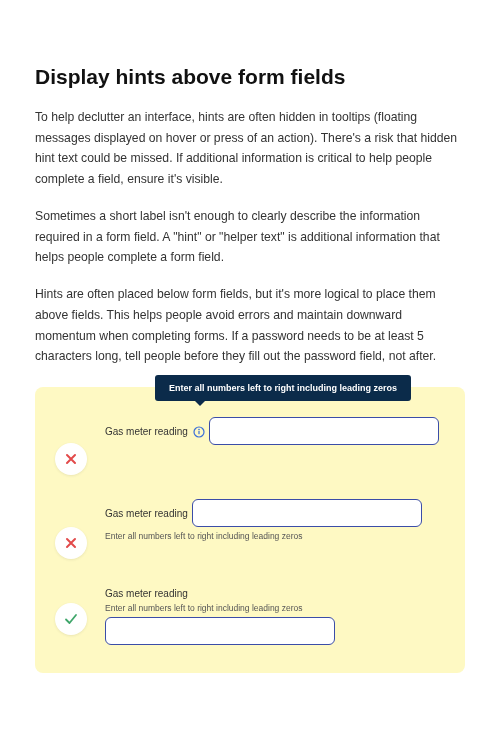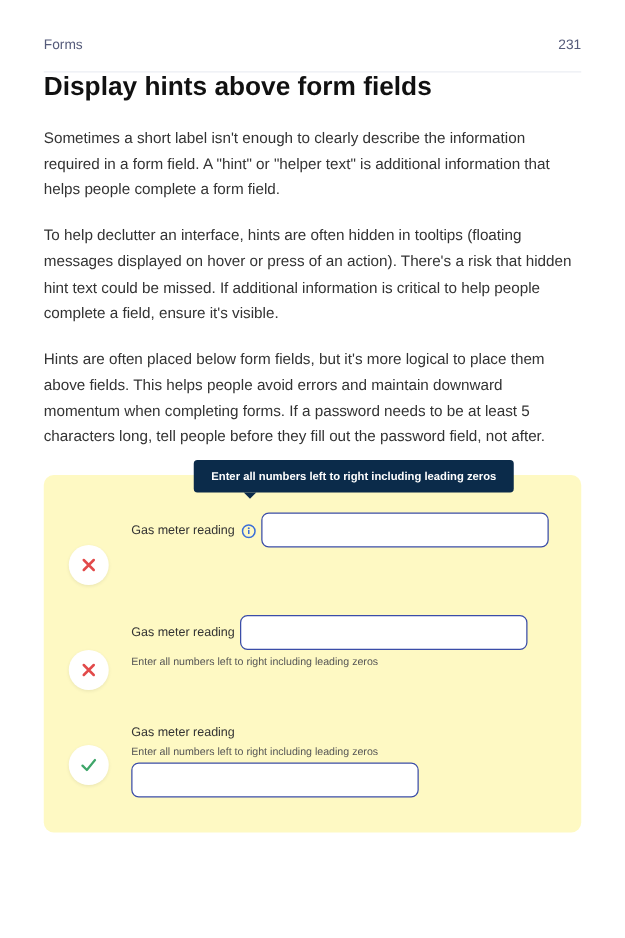--- a/index.html
+++ b/index.html
@@ -15,20 +15,21 @@
       justify-content: space-between;
       align-items: center;
       padding-bottom: 15px;
       border-bottom: 1px solid #eceef4;
       font-size: 11px;
       color: #555b7a;
     }
     .heading {
       font-size: 21px;
       font-weight: 700;
+      margin-top: 35px;
       margin-bottom: 18px;
       color: #111;
     }
     .para {
       font-size: 12.2px;
       line-height: 1.7;
       color: #333;
       margin-bottom: 16px;
     }
     .example-panel {
@@ -108,29 +109,25 @@
     .helper-above {
       font-size: 8.5px;
       color: #555;
       margin-bottom: 4px;
     }
   </style>
 </head>
 <body>
 
 <div class="page">
-  <div class="header">
-    <span>Forms</span>
-    <span>231</span>
-  </div>
 
   <h1 class="heading">Display hints above form fields</h1>
 
+  <p class="para">To help declutter an interface, hints are often hidden in tooltips (floating messages displayed on hover or press of an action). There's a risk that hidden hint text could be missed. If additional information is critical to help people complete a field, ensure it's visible.</p>
   <p class="para">Sometimes a short label isn't enough to clearly describe the information required in a form field. A "hint" or "helper text" is additional information that helps people complete a form field.</p>
-  <p class="para">To help declutter an interface, hints are often hidden in tooltips (floating messages displayed on hover or press of an action). There's a risk that hidden hint text could be missed. If additional information is critical to help people complete a field, ensure it's visible.</p>
   <p class="para">Hints are often placed below form fields, but it's more logical to place them above fields. This helps people avoid errors and maintain downward momentum when completing forms. If a password needs to be at least 5 characters long, tell people before they fill out the password field, not after.</p>
 
   <div class="example-panel">
 
     <div class="example-row">
       <div class="badge first">
         <svg width="14" height="14" viewBox="0 0 14 14">
             <path d="M3 3 L11 11 M11 3 L3 11" stroke="#e24a4a" stroke-width="2" stroke-linecap="round"></path>
           </svg>
       </div>

